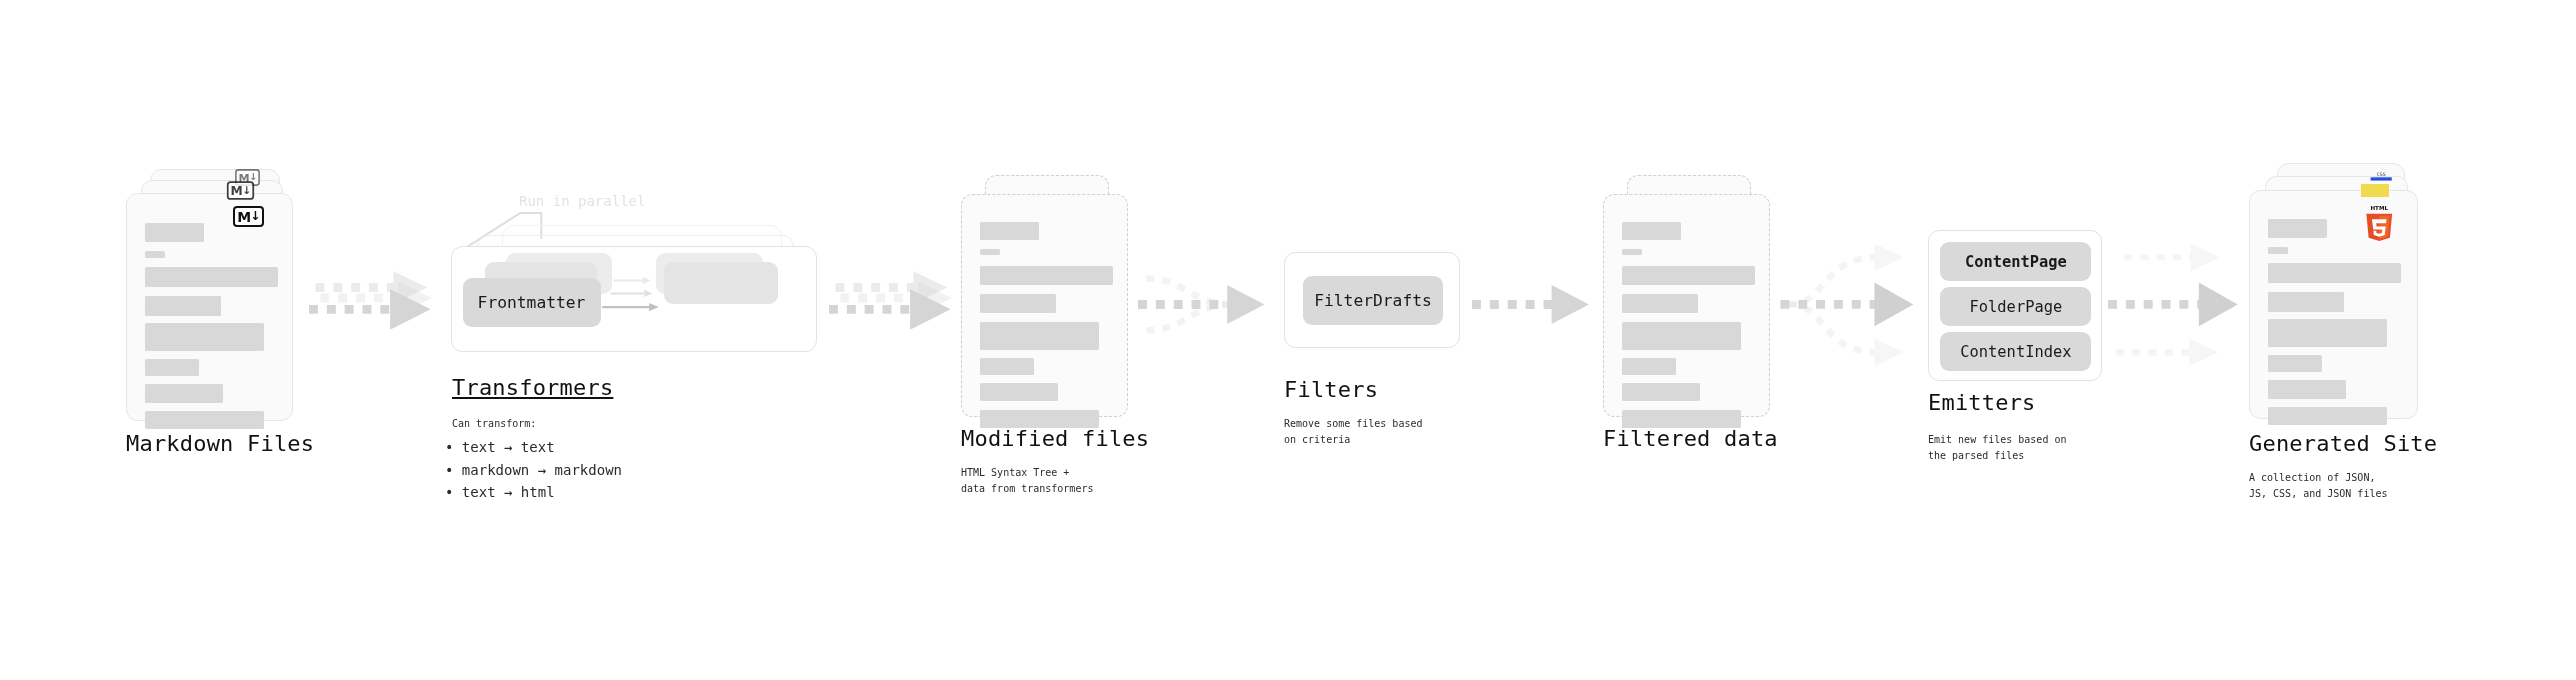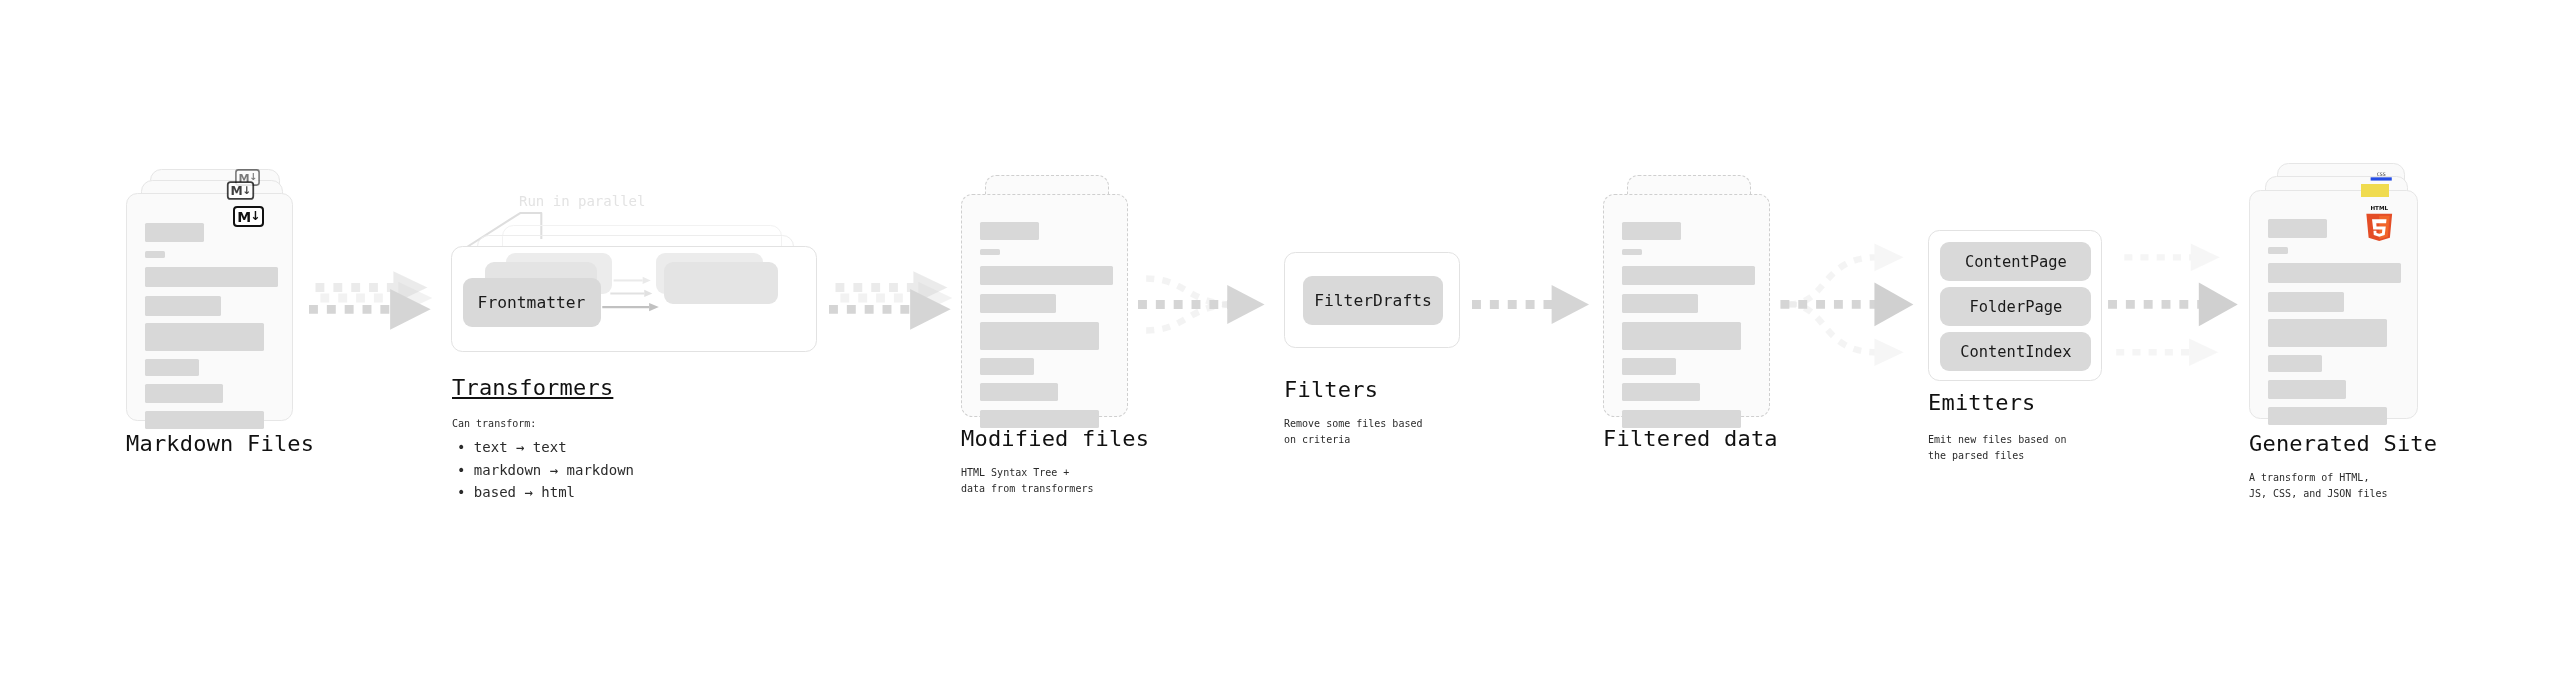--- a/index.html
+++ b/index.html
@@ -173,24 +173,24 @@
       </g>
       <g opacity="1">
         <line x1="0" y1="41" x2="58" y2="41" stroke="#c1c1c1" stroke-width="2.5"></line>
         <polygon points="58,36 70,41 58,46" fill="#c1c1c1"></polygon>
       </g>
     </svg>
   </div>
 
   <div class="title" style="left:452px; top:375px;text-decoration:underline;">Transformers</div>
   <div class="sub" style="left:452px; top:416px;">Can transform:</div>
-  <div class="bullets" style="left:457px; top:436px;">
+  <div class="bullets" style="left:445px; top:436px;">
     <div class="row">• text → text</div>
     <div class="row">• markdown → markdown</div>
-    <div class="row">• based → html</div>
+    <div class="row">• text → html</div>
   </div>
 
   <svg style="left:829px; top:268px;" width="146" height="73" viewBox="0 0 180 90">
     <g opacity="0.45">
       <line x1="8" y1="24" x2="112" y2="24" stroke="#d5d5d5" stroke-width="11" stroke-dasharray="11 11"></line>
       <polygon points="104,4 146,24 104,44" fill="#d5d5d5"></polygon>
     </g>
     <g opacity="0.30">
       <line x1="14" y1="37" x2="118" y2="37" stroke="#d5d5d5" stroke-width="11" stroke-dasharray="11 11"></line>
       <polygon points="110,17 152,37 110,57" fill="#d5d5d5"></polygon>
@@ -267,21 +267,21 @@
       <path d="M 10 93 C 58 93 50 152 118 152" fill="none" stroke="#dcdcdc" stroke-width="8" stroke-dasharray="10 10"></path>
       <polygon points="116,135 152,152 116,169" fill="#e2e2e2"></polygon>
     </g>
     <g opacity="1">
       <line x1="0" y1="93" x2="122" y2="93" stroke="#d5d5d5" stroke-width="11" stroke-dasharray="11 11"></line>
       <polygon points="116,66 164,93 116,120" fill="#d0d0d0"></polygon>
     </g>
   </svg>
 
   <div class="pbox" style="left:1928px; top:230px; width:174px; height:151px;">
-    <div class="pill" style="left:11.4px; top:11.4px;  width:151px; height:39px; font-size:15.4px;">ContentPage</div>
+    <div class="pill" style="left:11.4px; top:11.4px;  width:151px; height:39px; font-size:15.4px;font-weight:bold;">ContentPage</div>
     <div class="pill" style="left:11.4px; top:56px;  width:151px; height:39px; font-size:15.4px;">FolderPage</div>
     <div class="pill" style="left:11.4px; top:101px; width:151px; height:39px; font-size:15.4px;">ContentIndex</div>
   </div>
   <div class="title" style="left:1928px; top:376px;margin-top:14px;">Emitters</div>
   <div class="sub" style="left:1928px; top:432px;">Emit new files based on
 the parsed files</div>
 
   <svg style="left:2108px; top:229px;" width="146" height="154" viewBox="0 0 180 190">
     <g opacity="0.28">
       <line x1="20" y1="35" x2="106" y2="35" stroke="#dcdcdc" stroke-width="8" stroke-dasharray="10 10"></line>
@@ -320,17 +320,17 @@
 
     <svg class="html5" style="left:114px; top:41px;" viewBox="0 0 40 46">
       <text x="20" y="8" font-size="7" text-anchor="middle" fill="#111" font-family="DejaVu Sans, sans-serif" font-weight="bold">HTML</text>
       <path d="M4 12 L36 12 L33.2 42 L20 46 L6.8 42 Z" fill="#e44d26"></path>
       <path d="M20 14.5 L33 14.5 L30.6 40.6 L20 43.7 Z" fill="#f16529"></path>
       <path d="M11 19 L29 19 L28.5 24 L16.3 24 L16.6 28 L28.1 28 L26.8 38.6 L20 40.6 L13.2 38.6 L12.8 33.4 L16.4 33.4 L16.6 36 L20 37 L23.4 36 L23.8 31.8 L12.5 31.8 Z" fill="#ffffff"></path>
     </svg>
   </div>
 
   <div class="title" style="left:2249px; top:431px;">Generated Site</div>
-  <div class="sub" style="left:2249px; top:470px;">A transform of HTML,
+  <div class="sub" style="left:2249px; top:470px;">A collection of JSON,
 JS, CSS, and JSON files</div>
 
 </div>
 
 
 </body></html>

